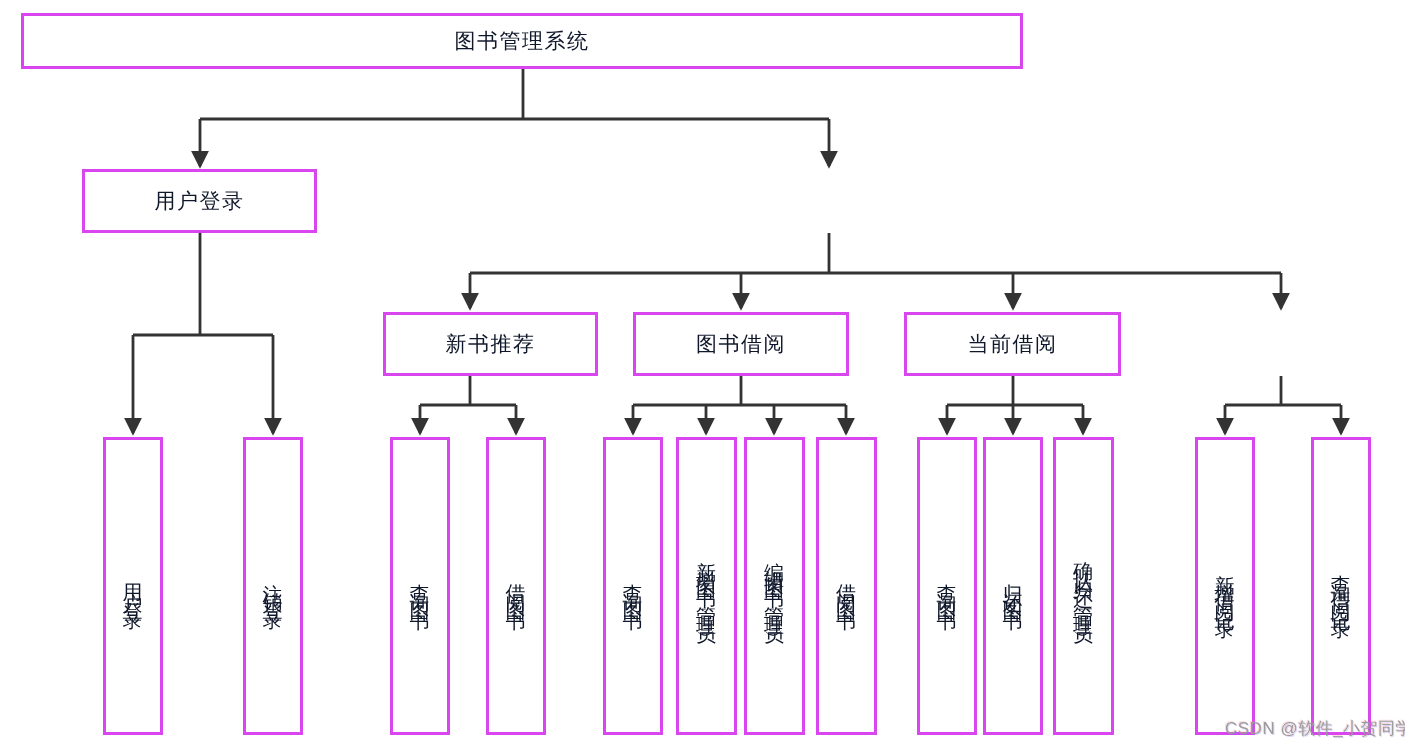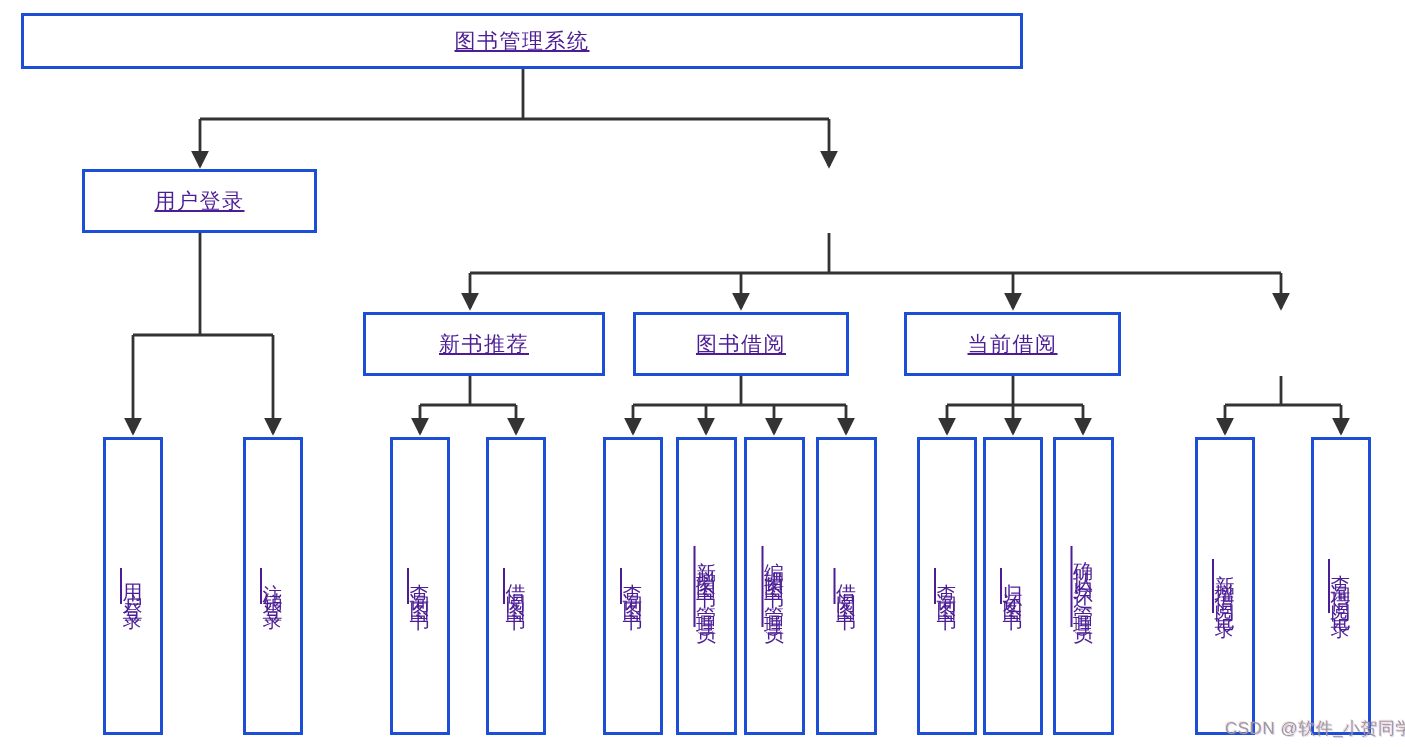--- a/index.html
+++ b/index.html
@@ -13,28 +13,27 @@
   }
   .connectors {
     position: absolute;
     left: 0; top: 0;
     width: 1405px; height: 747px;
     pointer-events: none;
   }
   .node {
     position: absolute;
     box-sizing: border-box;
-    border: 3px solid #1d4ed8;
+    border: 3px solid #d946ef;
     background: #ffffff;
-    color: #4c1d95;
+    color: #0f172a;
     display: flex;
     align-items: center;
     justify-content: center;
     text-align: center;
-    text-decoration: underline;
   }
   .h-node {
     font-size: 21px;
     letter-spacing: 1.5px;
     white-space: nowrap;
   }
   .v-node {
     writing-mode: vertical-rl;
     text-orientation: mixed;
     font-size: 20px;
@@ -104,21 +103,21 @@
       <path d="M1225 405 H1341"></path>
       <path d="M1225 405 V433" marker-end="url(#arrow)"></path>
       <path d="M1341 405 V433" marker-end="url(#arrow)"></path>
     </g>
   </svg>
 
   <div class="node h-node" style="left:21px; top:13px; width:1002px; height:56px;">图书管理系统</div>
 
   <div class="node h-node" style="left:82px; top:169px; width:235px; height:64px;">用户登录</div>
 
-  <div class="node h-node" style="left:363px; top:312px; width:242px; height:64px;">新书推荐</div>
+  <div class="node h-node" style="left:383px; top:312px; width:215px; height:64px;">新书推荐</div>
   <div class="node h-node" style="left:904px; top:312px; width:217px; height:64px;">当前借阅</div>
   <div class="node h-node" style="left:633px; top:312px; width:216px; height:64px;">图书借阅</div>
 
   <div class="node v-node" style="left:103px; top:437px; width:60px; height:298px;">用户登录</div>
   <div class="node v-node" style="left:243px; top:437px; width:60px; height:298px;">注销登录</div>
 
   <div class="node v-node" style="left:390px; top:437px; width:60px; height:298px;">查询图书</div>
   <div class="node v-node" style="left:486px; top:437px; width:60px; height:298px;">借阅图书</div>
 
   <div class="node v-node" style="left:603px; top:437px; width:60px; height:298px;">查询图书</div>

